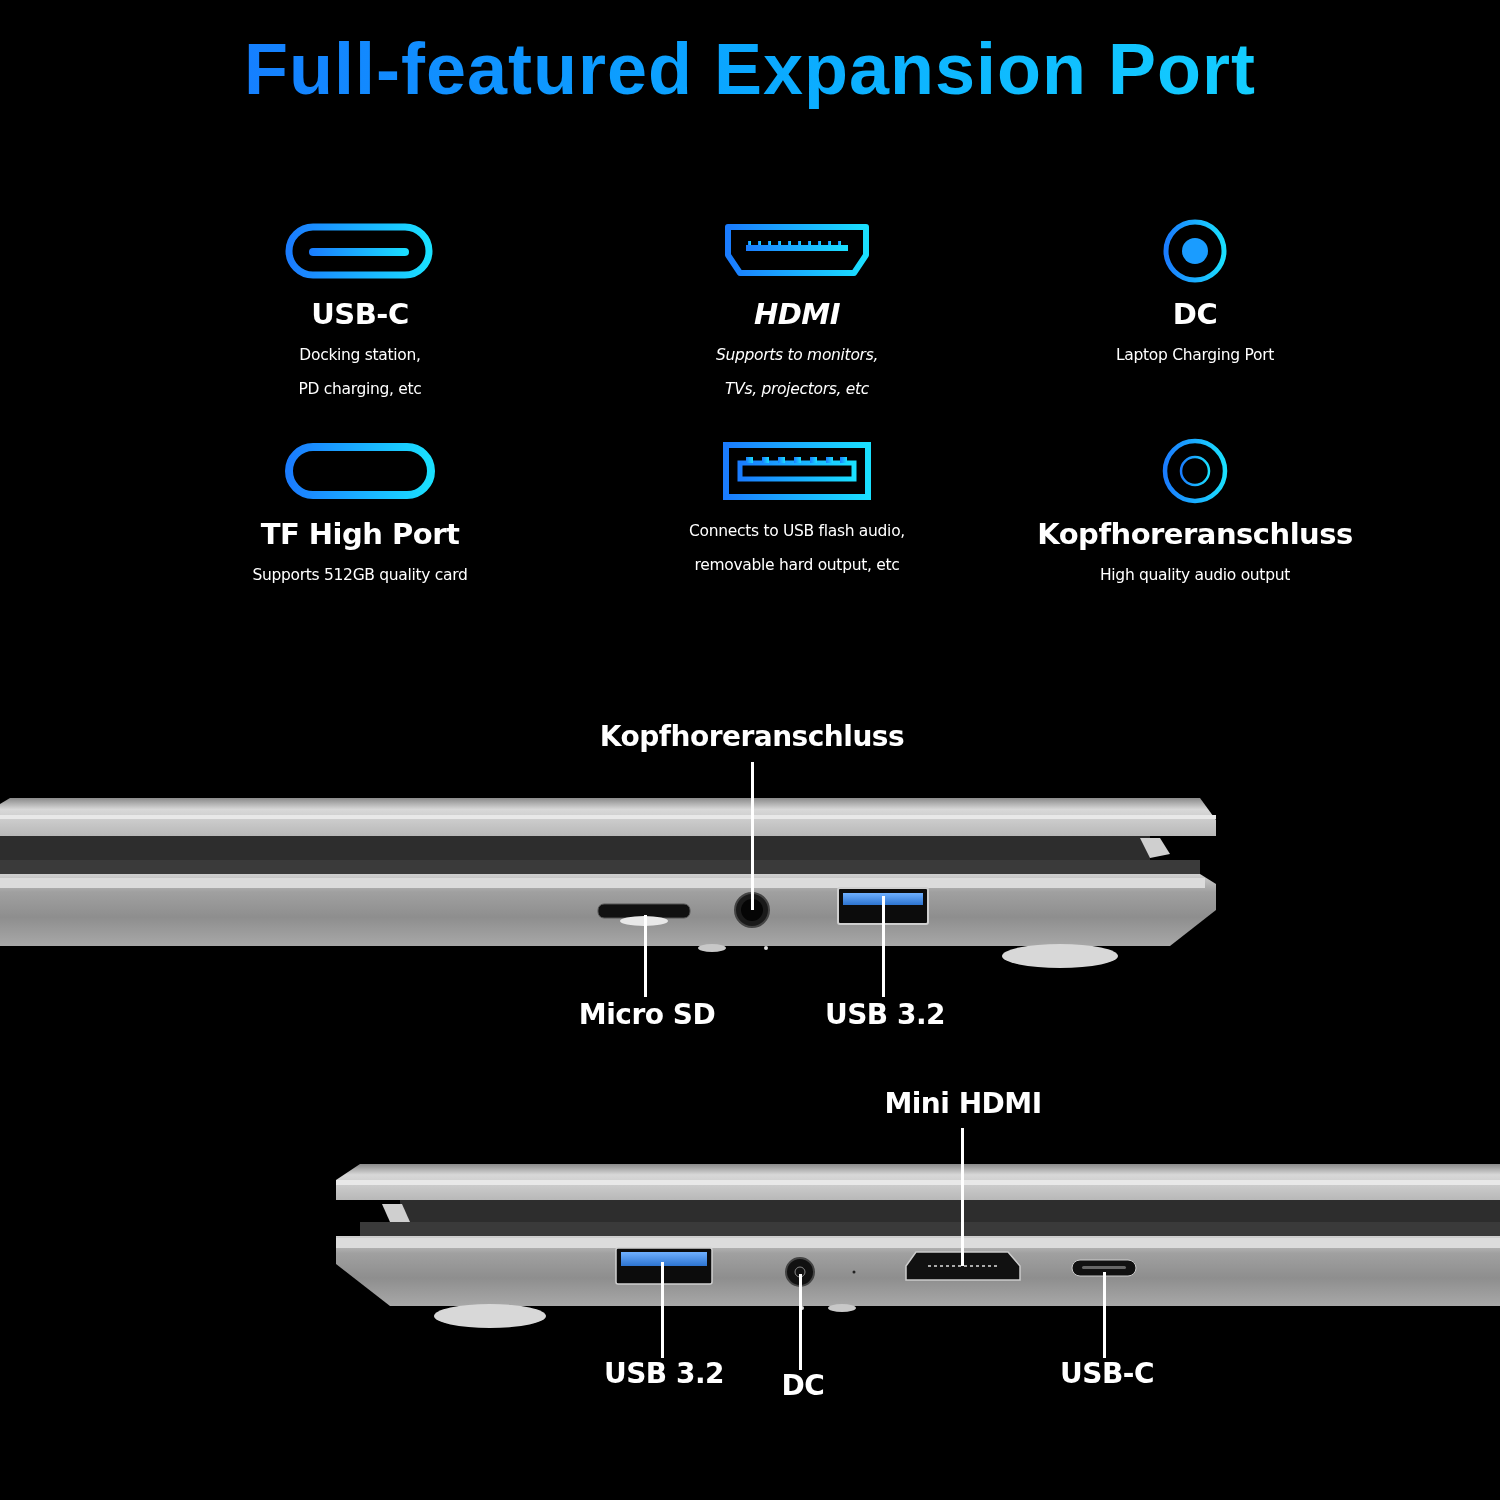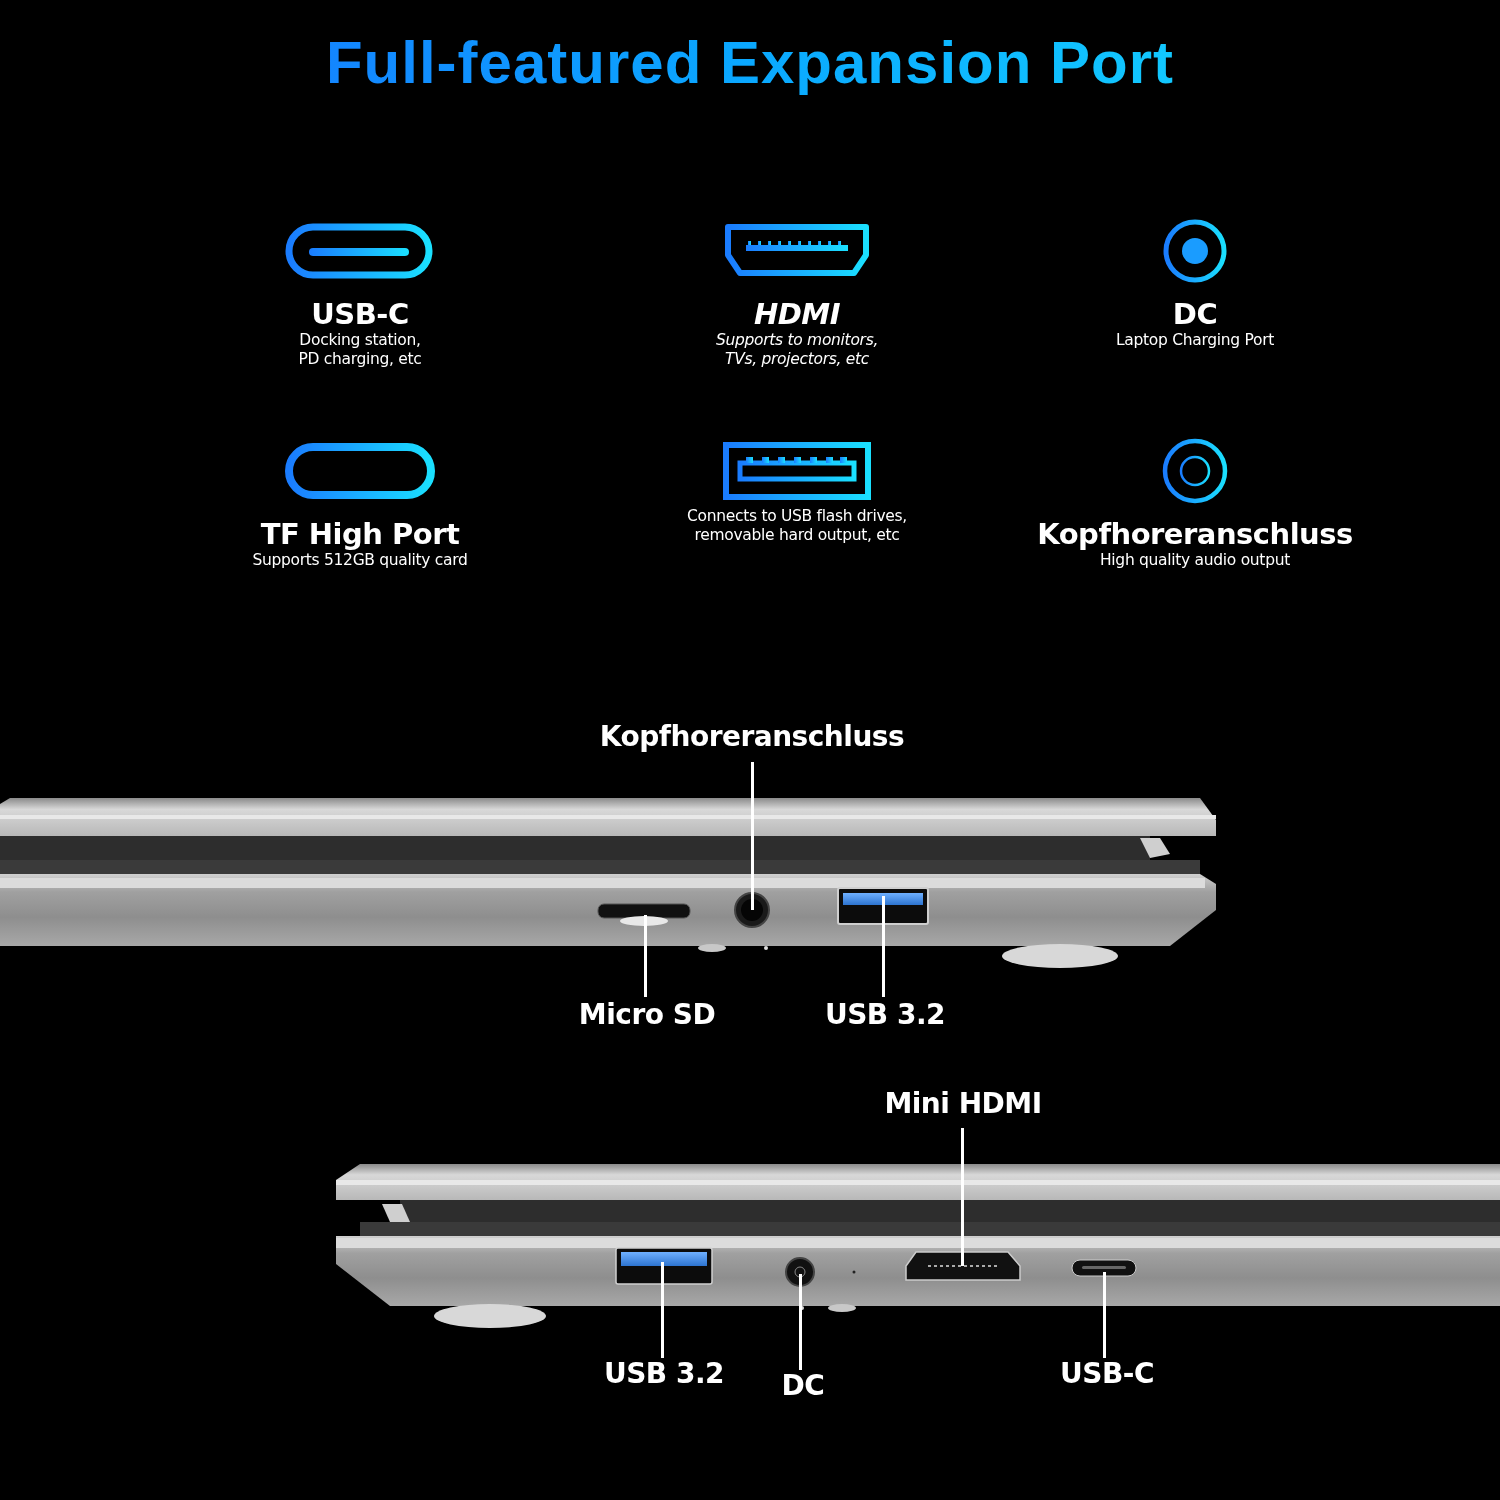--- a/index.html
+++ b/index.html
@@ -1,22 +1,22 @@
 <!DOCTYPE html>
 <html><head>
 <meta charset="utf-8">
 <style>
   html, body { margin:0; padding:0; background:#000; }
   body { width:1500px; height:1500px; position:relative; overflow:hidden; font-family:"DejaVu Sans", sans-serif; color:#fff; }
-  .title { position:absolute; left:0; top:28px; width:1500px; text-align:center; font-family:"Liberation Sans", sans-serif; font-weight:bold; font-size:60px; letter-spacing:1px;
+  .title { position:absolute; left:0; top:28px; width:1500px; text-align:center; font-family:"Liberation Sans", sans-serif; font-weight:bold; font-size:72px; letter-spacing:1px;
     background:linear-gradient(90deg,#1a6cff 0%,#0aa8ff 50%,#18e0ff 100%); -webkit-background-clip:text; background-clip:text; color:transparent; }
   .feature { position:absolute; width:400px; text-align:center; }
   .feature .icon { height:72px; display:flex; justify-content:center; align-items:center; }
   .feature .name { font-family:"DejaVu Sans", sans-serif; font-size:29px; font-weight:bold; margin-top:10px; letter-spacing:-0.5px; }
-  .feature .desc { font-family:"DejaVu Sans", sans-serif; font-size:15.5px; line-height:19px; letter-spacing:-0.3px; }
+  .feature .desc { font-family:"DejaVu Sans", sans-serif; font-size:15.5px; line-height:19px; letter-spacing:-0.3px;margin-top:15px; }
   .laptop { position:absolute; }
   .callout-label { position:absolute; font-family:"DejaVu Sans", sans-serif; font-weight:bold; font-size:28px; color:#fff; white-space:nowrap; transform:translateX(-50%); letter-spacing:-0.5px; }
   .callout-line { position:absolute; width:3px; background:#fff; }
 </style>
 </head>
 <body>
 
 <svg width="0" height="0" style="position:absolute">
   <defs>
     <linearGradient id="ig" x1="0" y1="0" x2="1" y2="0">
@@ -109,21 +109,21 @@
           <rect x="24" y="16" width="7" height="6"></rect>
           <rect x="40" y="16" width="7" height="6"></rect>
           <rect x="56" y="16" width="7" height="6"></rect>
           <rect x="72" y="16" width="7" height="6"></rect>
           <rect x="88" y="16" width="7" height="6"></rect>
           <rect x="104" y="16" width="7" height="6"></rect>
           <rect x="118" y="16" width="7" height="6"></rect>
         </g>
       </svg>
   </div>
-  <div class="desc">Connects to USB flash drives,</div>
+  <div class="desc">Connects to USB flash audio,</div>
   <div class="desc">removable hard output, etc</div>
 </div>
 
 <div class="feature" style="left:995px; top:435px;">
   <div class="icon">
     <svg width="70" height="70" viewBox="0 0 70 70">
         <circle cx="35" cy="35" r="30" fill="none" stroke="url(#ig)" stroke-width="4.5"></circle>
         <circle cx="35" cy="35" r="14" fill="none" stroke="url(#ig)" stroke-width="2.5"></circle>
       </svg>
   </div>

